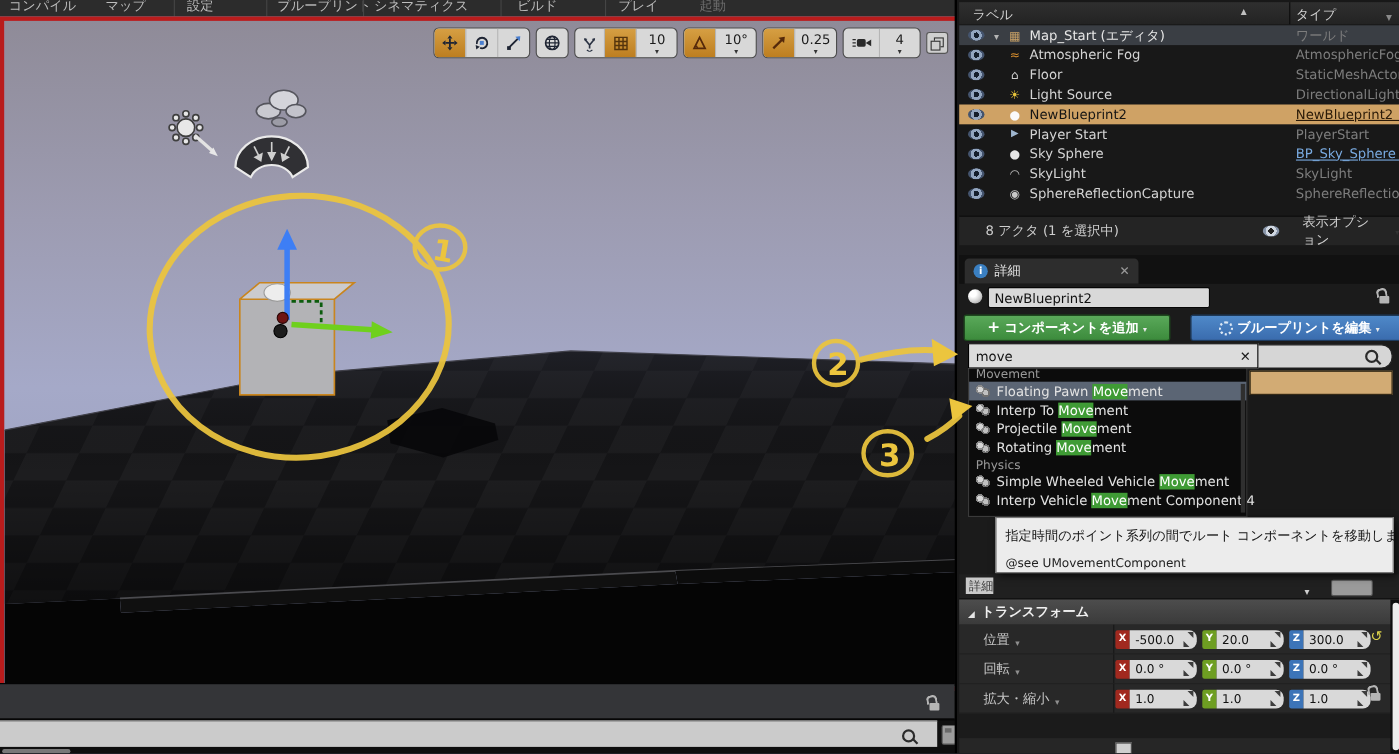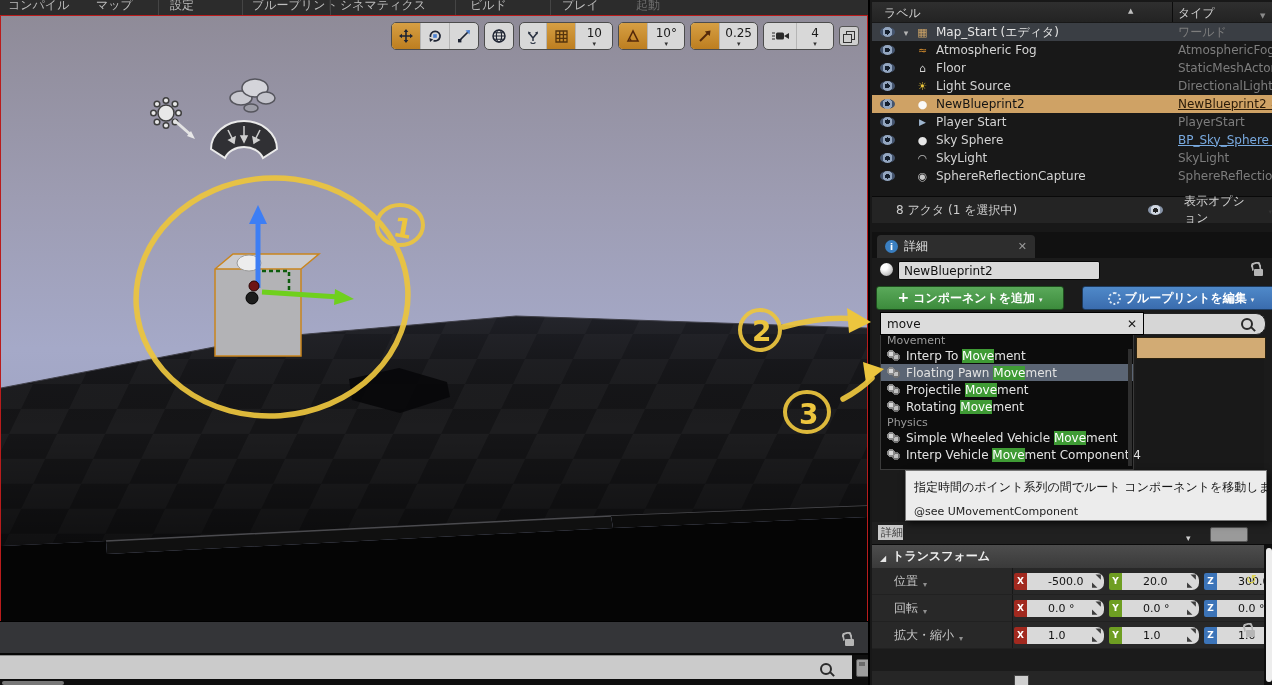--- a/index.html
+++ b/index.html
@@ -5,21 +5,21 @@
   html,body{margin:0;padding:0;background:#000;}
   .stage{position:relative;width:1272px;height:685px;overflow:hidden;background:#101010;
          font-family:"DejaVu Sans","Liberation Sans",sans-serif;-webkit-font-smoothing:antialiased;}
   .a{position:absolute;}
   
   .menubar{left:0;top:0;width:868px;height:15px;background:#2c2c2c;overflow:hidden;border-bottom:1px solid #151515;}
   .mitem{position:absolute;top:-3px;font-size:12px;color:#bdbdbd;white-space:nowrap;}
   .mitem.dim{color:#6e6e6e;}
   .msep{position:absolute;top:0;width:1px;height:15px;background:#454545;}
   
-  .viewport{left:0;top:15px;width:866px;height:605px;border:1px solid #b91c1c;background:#9aa0c0;}
+  .viewport{left:0;top:15px;width:866px;height:605px;border:4px solid #b91c1c;background:#9aa0c0;}
   .scene{position:absolute;left:0;top:0;}
   
   .vtb{position:absolute;top:6px;right:8px;display:flex;gap:5px;align-items:center;}
   .vg{display:flex;align-items:stretch;background:#d8d8d8;border:1px solid #4c4c4c;border-radius:5px;height:26px;overflow:hidden;}
   .vb{display:flex;align-items:center;justify-content:center;width:28px;border-right:1px solid #b5b5b5;}
   .vb:last-child{border-right:none;}
   .vb.on{background:linear-gradient(#d69f43,#bd7e20);}
   .vv{display:flex;flex-direction:column;align-items:center;justify-content:center;min-width:26px;padding:0 5px;font-size:12px;color:#1a1a1a;}
   .vv .car{line-height:4px;}
   .car::before{content:"▾";font-size:7px;color:#333;}
@@ -122,21 +122,21 @@
   .d-props::before{content:"";position:absolute;left:140px;top:0;bottom:0;width:1px;background:#181818;}
   .prow{position:relative;height:26px;border-bottom:1px solid #212121;display:flex;align-items:center;}
   .plabel{margin-left:22px;font-size:12px;color:#c6c6c6;white-space:nowrap;}
   .pcar{margin-left:5px;} .pcar::before{content:"▾";font-size:8px;color:#8f8f8f;}
   .pvals{position:absolute;left:142px;display:flex;gap:5px;align-items:center;}
   .axis{display:flex;height:17px;}
   .chip{width:13px;display:flex;align-items:center;justify-content:center;color:#fff;font-size:9px;font-weight:bold;
         border-radius:2px 0 0 2px;}
   .chip.cx{background:#a1291f;} .chip.cy{background:#6e9e22;} .chip.cz{background:#3c74b8;}
   .nbox{width:53px;background:#d9d9d9;border-radius:0 7px 7px 0;display:flex;align-items:center;
-        font-size:11px;color:#111;padding:0 3px 0 21px;}
+        font-size:11px;color:#111;padding:0 3px 0 5px;}
   .nbox .v{white-space:nowrap;} .nbox .drag{margin-left:auto;}
   .preset{position:absolute;left:374px;top:5px;color:#ddd34b;font-size:13px;line-height:13px;}
   .preset::before{content:"↺";}
   .plockpos{position:absolute;left:374px;top:2px;}
   .lastrow{left:2px;top:671px;width:400px;height:14px;background:#262626;overflow:hidden;}
   .chk{position:absolute;left:142px;top:4px;width:13px;height:13px;background:#cfcfcf;border:1px solid #444;}
   .scrolltrack{left:394px;top:545px;width:9px;height:140px;background:#0e0e0e;}
   .scrollthumb{left:395.5px;top:548px;width:6px;height:134px;background:#ededed;border-radius:3px;}
   
   .anno{left:0;top:0;pointer-events:none;z-index:40;}
@@ -461,27 +461,27 @@
     </div>
     <div class="rp d-comprow"></div>
     <div class="rp d-treebg"></div>
 
     <div class="rp dd-search">
       <span>move</span>
       <span class="ddx"></span>
     </div>
     <div class="rp dd-panel">
       <div class="dd-cat">Movement</div>
+      <div class="dd-item sel">
+        <span class="compico"></span>
+        <span><span>Floating Pawn </span><span class="hl">Move</span><span>ment</span></span>
+      </div>
       <div class="dd-item">
         <span class="compico"></span>
         <span><span>Interp To </span><span class="hl">Move</span><span>ment</span></span>
-      </div>
-      <div class="dd-item sel">
-        <span class="compico"></span>
-        <span><span>Floating Pawn </span><span class="hl">Move</span><span>ment</span></span>
       </div>
       <div class="dd-item">
         <span class="compico"></span>
         <span><span>Projectile </span><span class="hl">Move</span><span>ment</span></span>
       </div>
       <div class="dd-item">
         <span class="compico"></span>
         <span><span>Rotating </span><span class="hl">Move</span><span>ment</span></span>
       </div>
       <div class="dd-cat">Physics</div>

